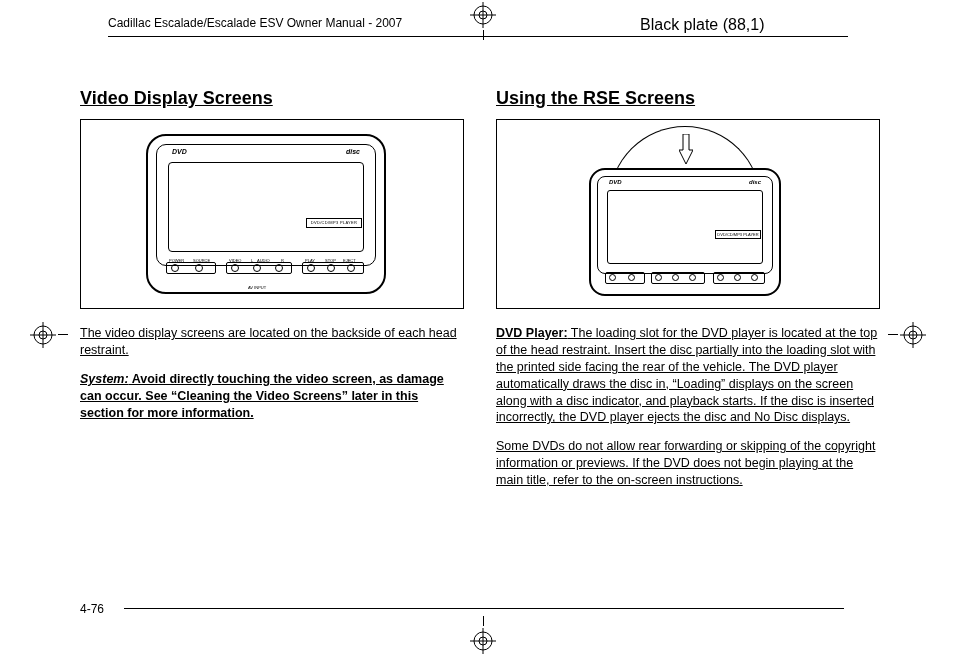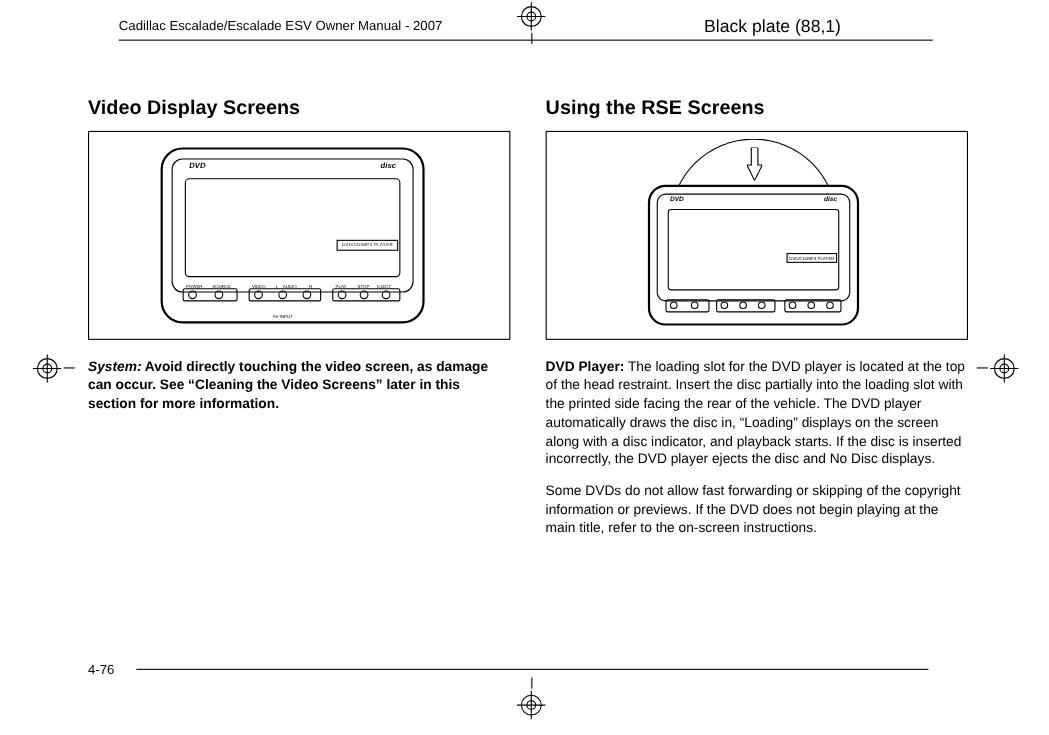--- a/index.html
+++ b/index.html
@@ -63,20 +63,21 @@
     left: 80px;
     top: 70px;
     width: 800px;
   }
   .cols {
     display: flex;
     gap: 32px;
   }
   .col {
     flex: 1 1 0;
+    text-decoration: underline;
   }
   h2.section {
     font-size: 18px;
     font-weight: bold;
     margin: 18px 0 10px 0;
   }
   .figbox {
     border: 1px solid #000;
     height: 190px;
     position: relative;
@@ -285,20 +286,21 @@
               <span class="lbltiny" style="left:40px">EJECT</span>
               <span class="dot" style="left:4px"></span>
               <span class="dot" style="left:24px"></span>
               <span class="dot" style="left:44px"></span>
             </div>
             <span class="avlabel">AV INPUT</span>
           </div>
         </div>
       </div>
 
+      <p class="para">The video display screens are located on the backside of each head restraint.</p>
       <p class="para">
         <span class="notice-label">System:</span><span class="notice-body"> Avoid directly touching the video screen, as damage can occur. See “Cleaning the Video Screens” later in this section for more information.</span>
       </p>
     </div>
 
     <div class="col">
       <h2 class="section">Using the RSE Screens</h2>
 
       <div class="figbox">
         <div class="fig2-arc"></div>
@@ -330,19 +332,19 @@
               <span class="dot dot2" style="left:20px"></span>
               <span class="dot dot2" style="left:37px"></span>
             </div>
           </div>
         </div>
       </div>
 
       <p class="para">
         <span class="runin-label">DVD Player:</span><span> The loading slot for the DVD player is located at the top of the head restraint. Insert the disc partially into the loading slot with the printed side facing the rear of the vehicle. The DVD player automatically draws the disc in, “Loading” displays on the screen along with a disc indicator, and playback starts. If the disc is inserted incorrectly, the DVD player ejects the disc and No Disc displays.</span>
       </p>
-      <p class="para">Some DVDs do not allow fast forwarding or skipping of the copyright information or previews. If the DVD does not begin playing at the main title, refer to the on-screen instructions.</p>
+      <p class="para">Some DVDs do not allow rear forwarding or skipping of the copyright information or previews. If the DVD does not begin playing at the main title, refer to the on-screen instructions.</p>
     </div>
   </div>
 </div>
 
 <div class="pagenum">4-76</div>
 <div class="footer-rule"></div>
 
 </body></html>

